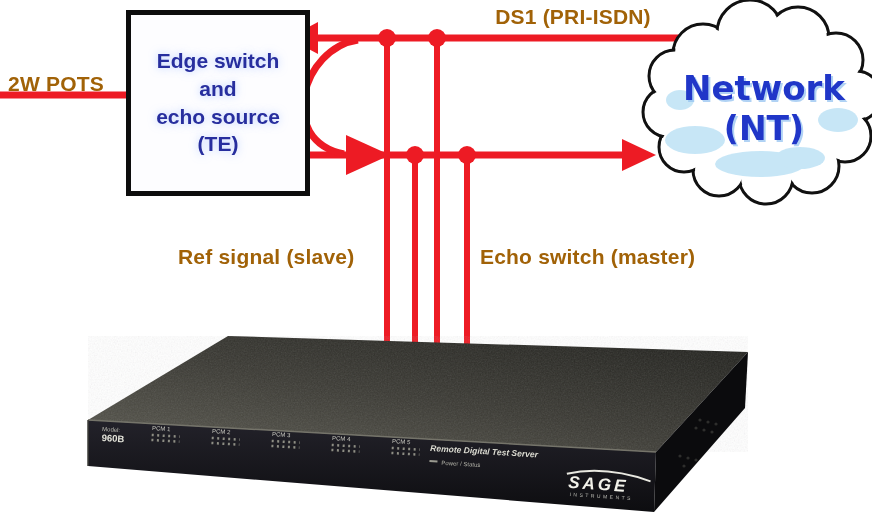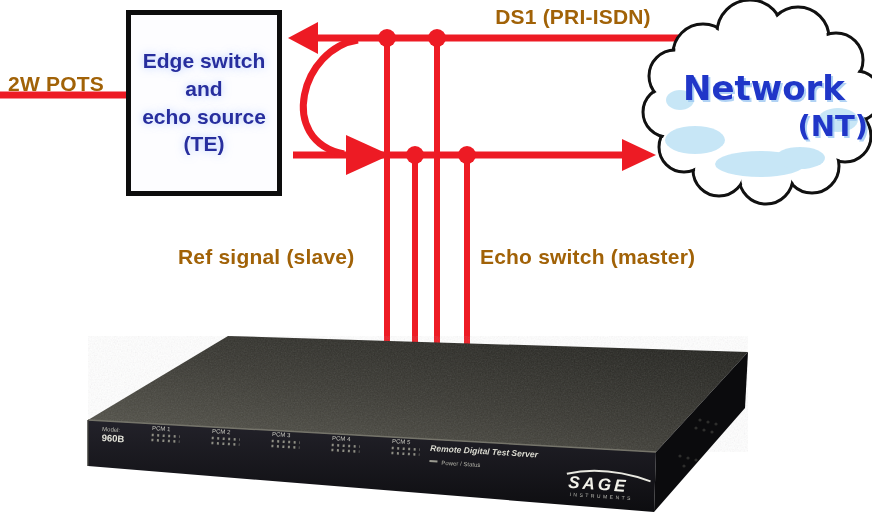--- a/index.html
+++ b/index.html
@@ -7,39 +7,39 @@
     position:relative;width:872px;height:527px;background:#ffffff;
     font-family:"Liberation Sans",sans-serif;overflow:hidden;
   }
   .stage svg{position:absolute;left:0;top:0;}
   .lbl{
     position:absolute;font-weight:bold;color:#a16207;
     font-size:21px;letter-spacing:.2px;white-space:nowrap;
   }
   .lbl.center{text-align:center;}
   .edge-box{
-    position:absolute;left:126px;top:10px;width:156px;height:186px;
+    position:absolute;left:126px;top:10px;width:184px;height:186px;
     box-sizing:border-box;border:5px solid #0d0d0d;background:#fdfdff;
     display:flex;flex-direction:column;justify-content:center;align-items:center;
     gap:1px;
   }
   .edge-box .bl{
     font-weight:bold;font-size:21px;line-height:1.28;text-align:center;
     color:var(--box-text-blue,#272e9e);
     text-shadow:0 0 9px rgba(130,170,255,.55);
   }
   .cloud-text{
     position:absolute;left:660px;top:68px;width:208px;text-align:center;
     color:var(--cloud-text-blue,#2036c8);font-weight:bold;
     font-family:"DejaVu Sans","Liberation Sans",sans-serif;
     text-shadow:2px 2px 0 rgba(150,195,240,.75);
     line-height:1.2;
   }
   .cloud-text .cl1{font-size:34px;}
-  .cloud-text .cl2{font-size:29px;text-align:right;}
+  .cloud-text .cl2{font-size:33px;}
   .sig{stroke:var(--signal-red,#ed1b24);}
   .sigfill{fill:var(--signal-red,#ed1b24);}
   .dtxt{font-family:"Liberation Sans",sans-serif;}
 </style>
 </head>
 <body>
 
 <div class="stage">
 
   <svg width="872" height="527" viewBox="0 0 872 527">

